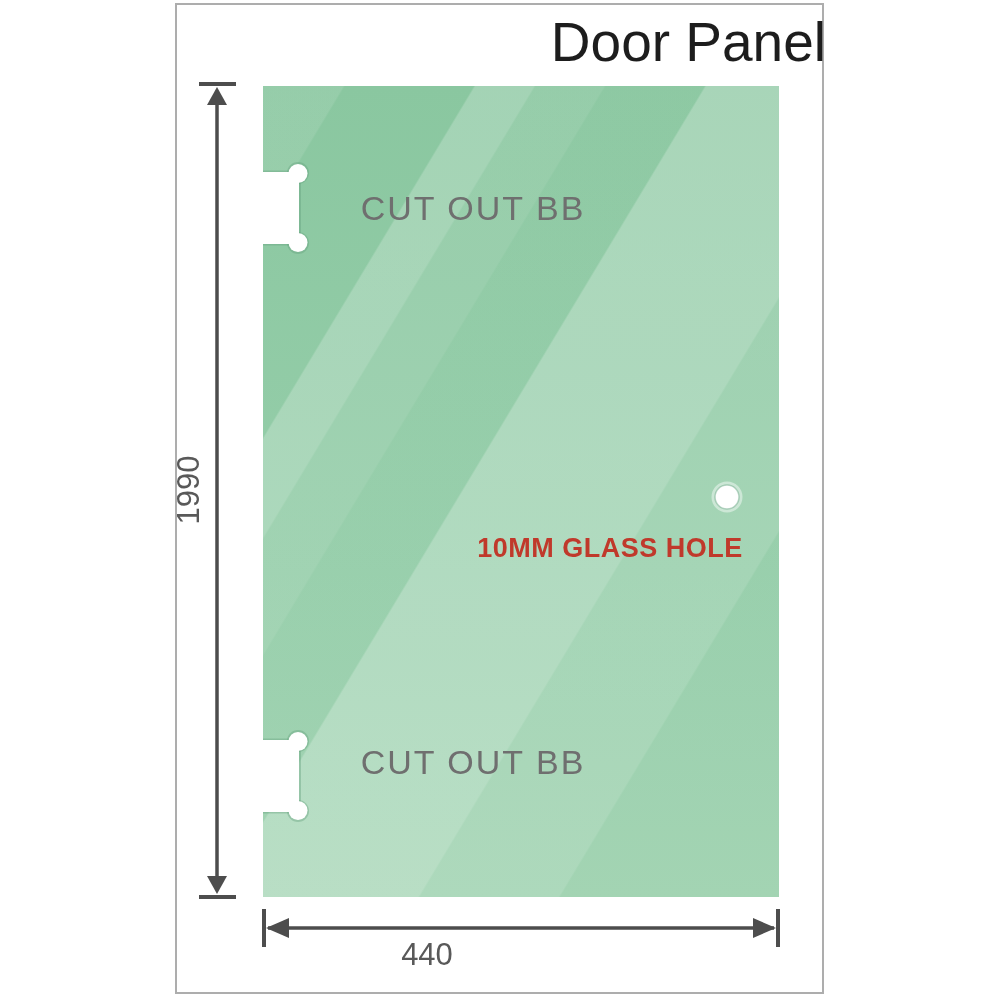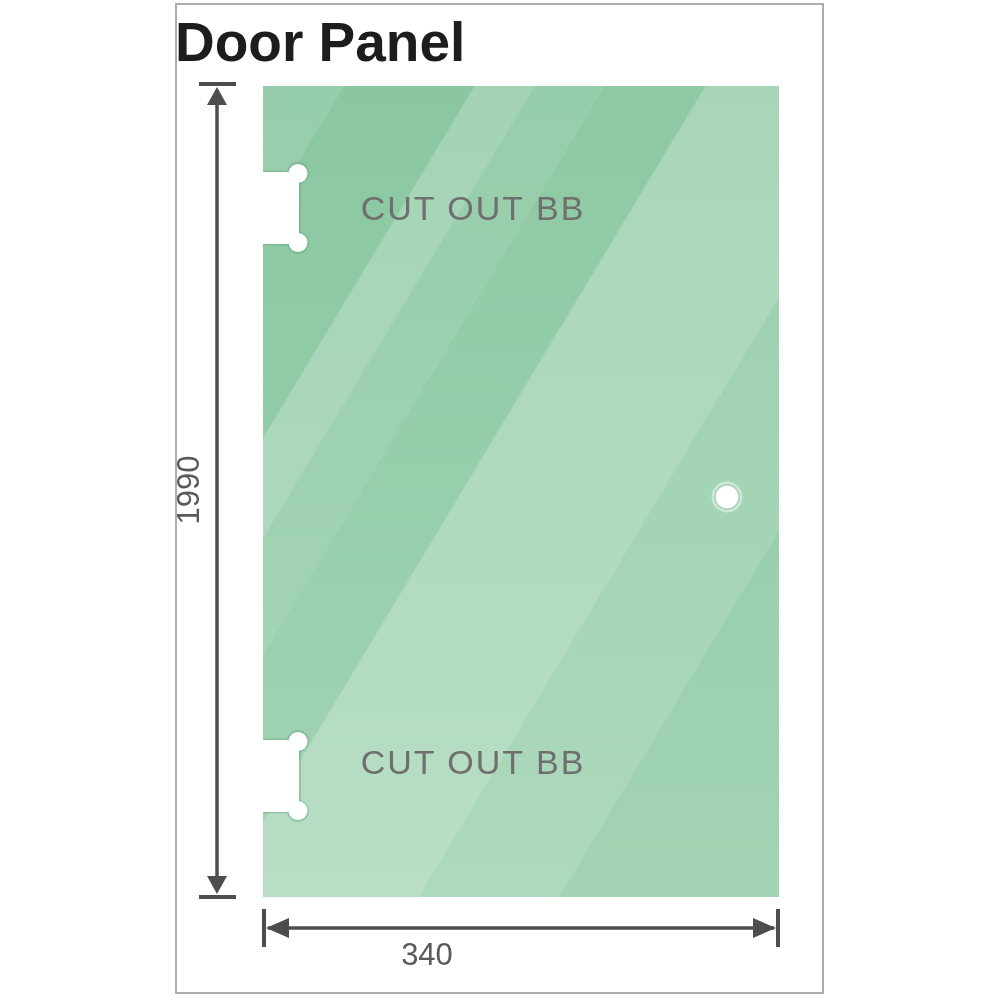--- a/index.html
+++ b/index.html
@@ -23,23 +23,23 @@
     left: 175px; top: 3px;
     width: 649px; height: 991px;
     border: 2px solid var(--frame-border, #adadad);
     box-sizing: border-box;
     background: #ffffff;
   }
   .title {
     position: absolute;
     left: 175px; top: 10px;
     width: 651px;
-    text-align: left;
+    text-align: right;
     font-size: 55px;
-    font-weight: bold;
+    font-weight: normal;
     letter-spacing: 0px;
     color: var(--title, #1d1d1d);
     z-index: 5;
   }
   
   .glass-panel {
     position: absolute;
     left: 263px; top: 86px;
     width: 516px; height: 811px;
     z-index: 1;
@@ -151,18 +151,19 @@
       <line x1="268" y1="928" x2="774" y2="928" stroke-width="3.5"></line>
       <polygon points="266,928 289,918 289,938" stroke="none"></polygon>
       <polygon points="776,928 753,918 753,938" stroke="none"></polygon>
     </g>
   </svg>
 
   <div class="label cutout-label cutout-label-1">CUT OUT BB</div>
 
   <div class="label cutout-label cutout-label-2">CUT OUT BB</div>
 
+  <div class="label hole-label">10MM GLASS HOLE</div>
 
   <div class="label dim-label dim-label-height">1990</div>
 
-  <div class="label dim-label dim-label-width">340</div>
+  <div class="label dim-label dim-label-width">440</div>
 
 </div>
 
 </body></html>

